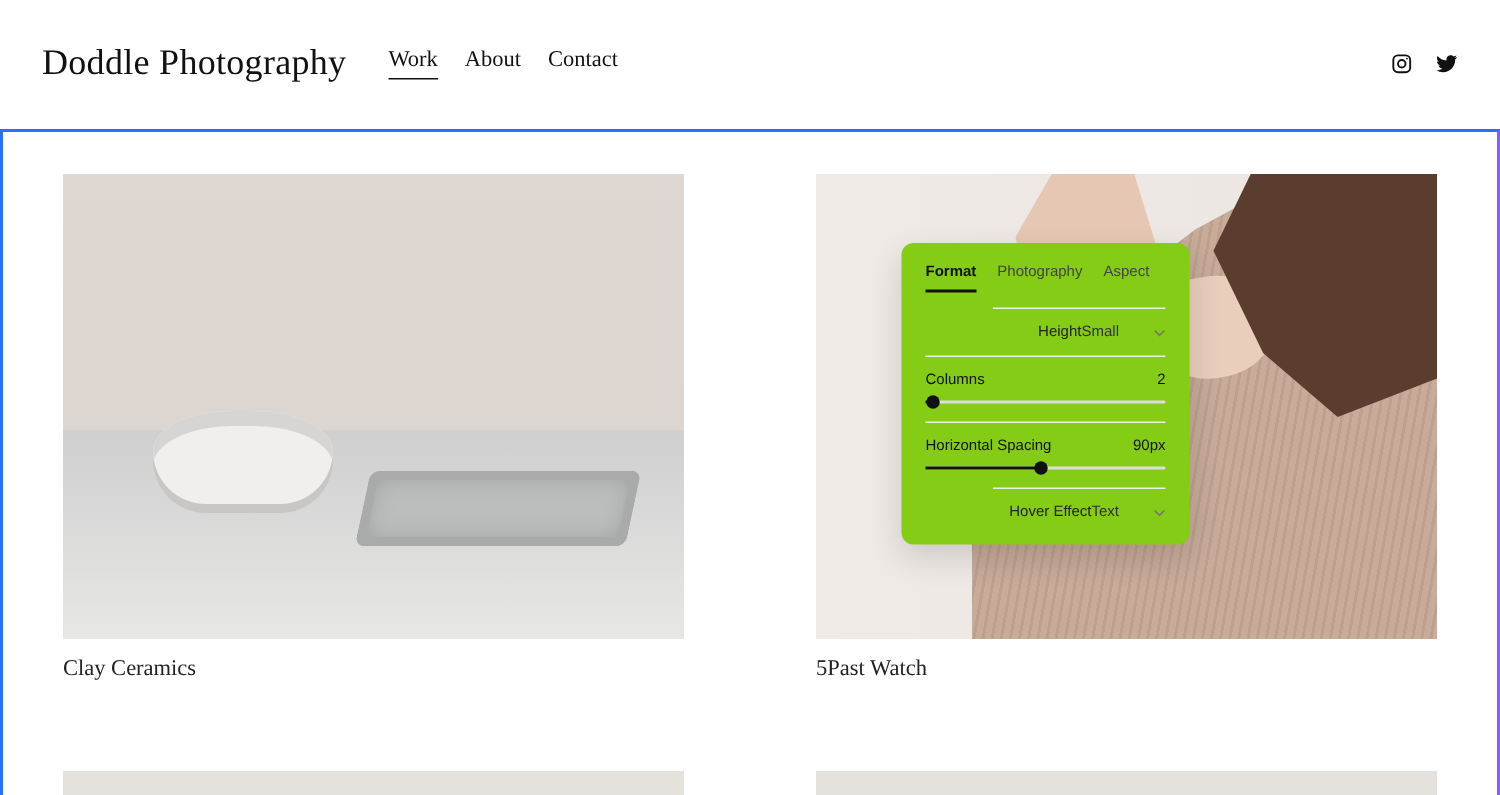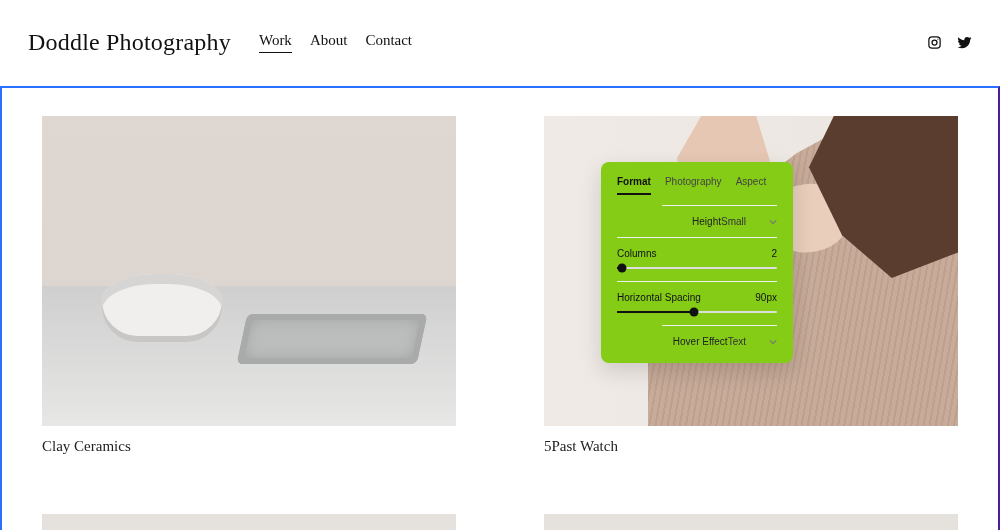--- a/index.html
+++ b/index.html
@@ -33,21 +33,21 @@
   .icon-btn { width: 16px; height: 16px; cursor: pointer; display:flex; align-items:center; justify-content:center; }
 
   .canvas {
     position: absolute;
     top: 86px;
     left: 0;
     right: 0;
     bottom: 0;
     border-top: 2px solid #2b6fff;
     border-left: 2px solid #2b6fff;
-    border-right: 2px solid #4c1d95;
+    border-right: 2px solid #8b5cf6;
     padding: 28px 40px 0 40px;
   }
   .grid {
     display: grid;
     grid-template-columns: 1fr 1fr;
     gap: 28px 88px;
   }
   .card { }
   .thumb {
     width: 100%;

